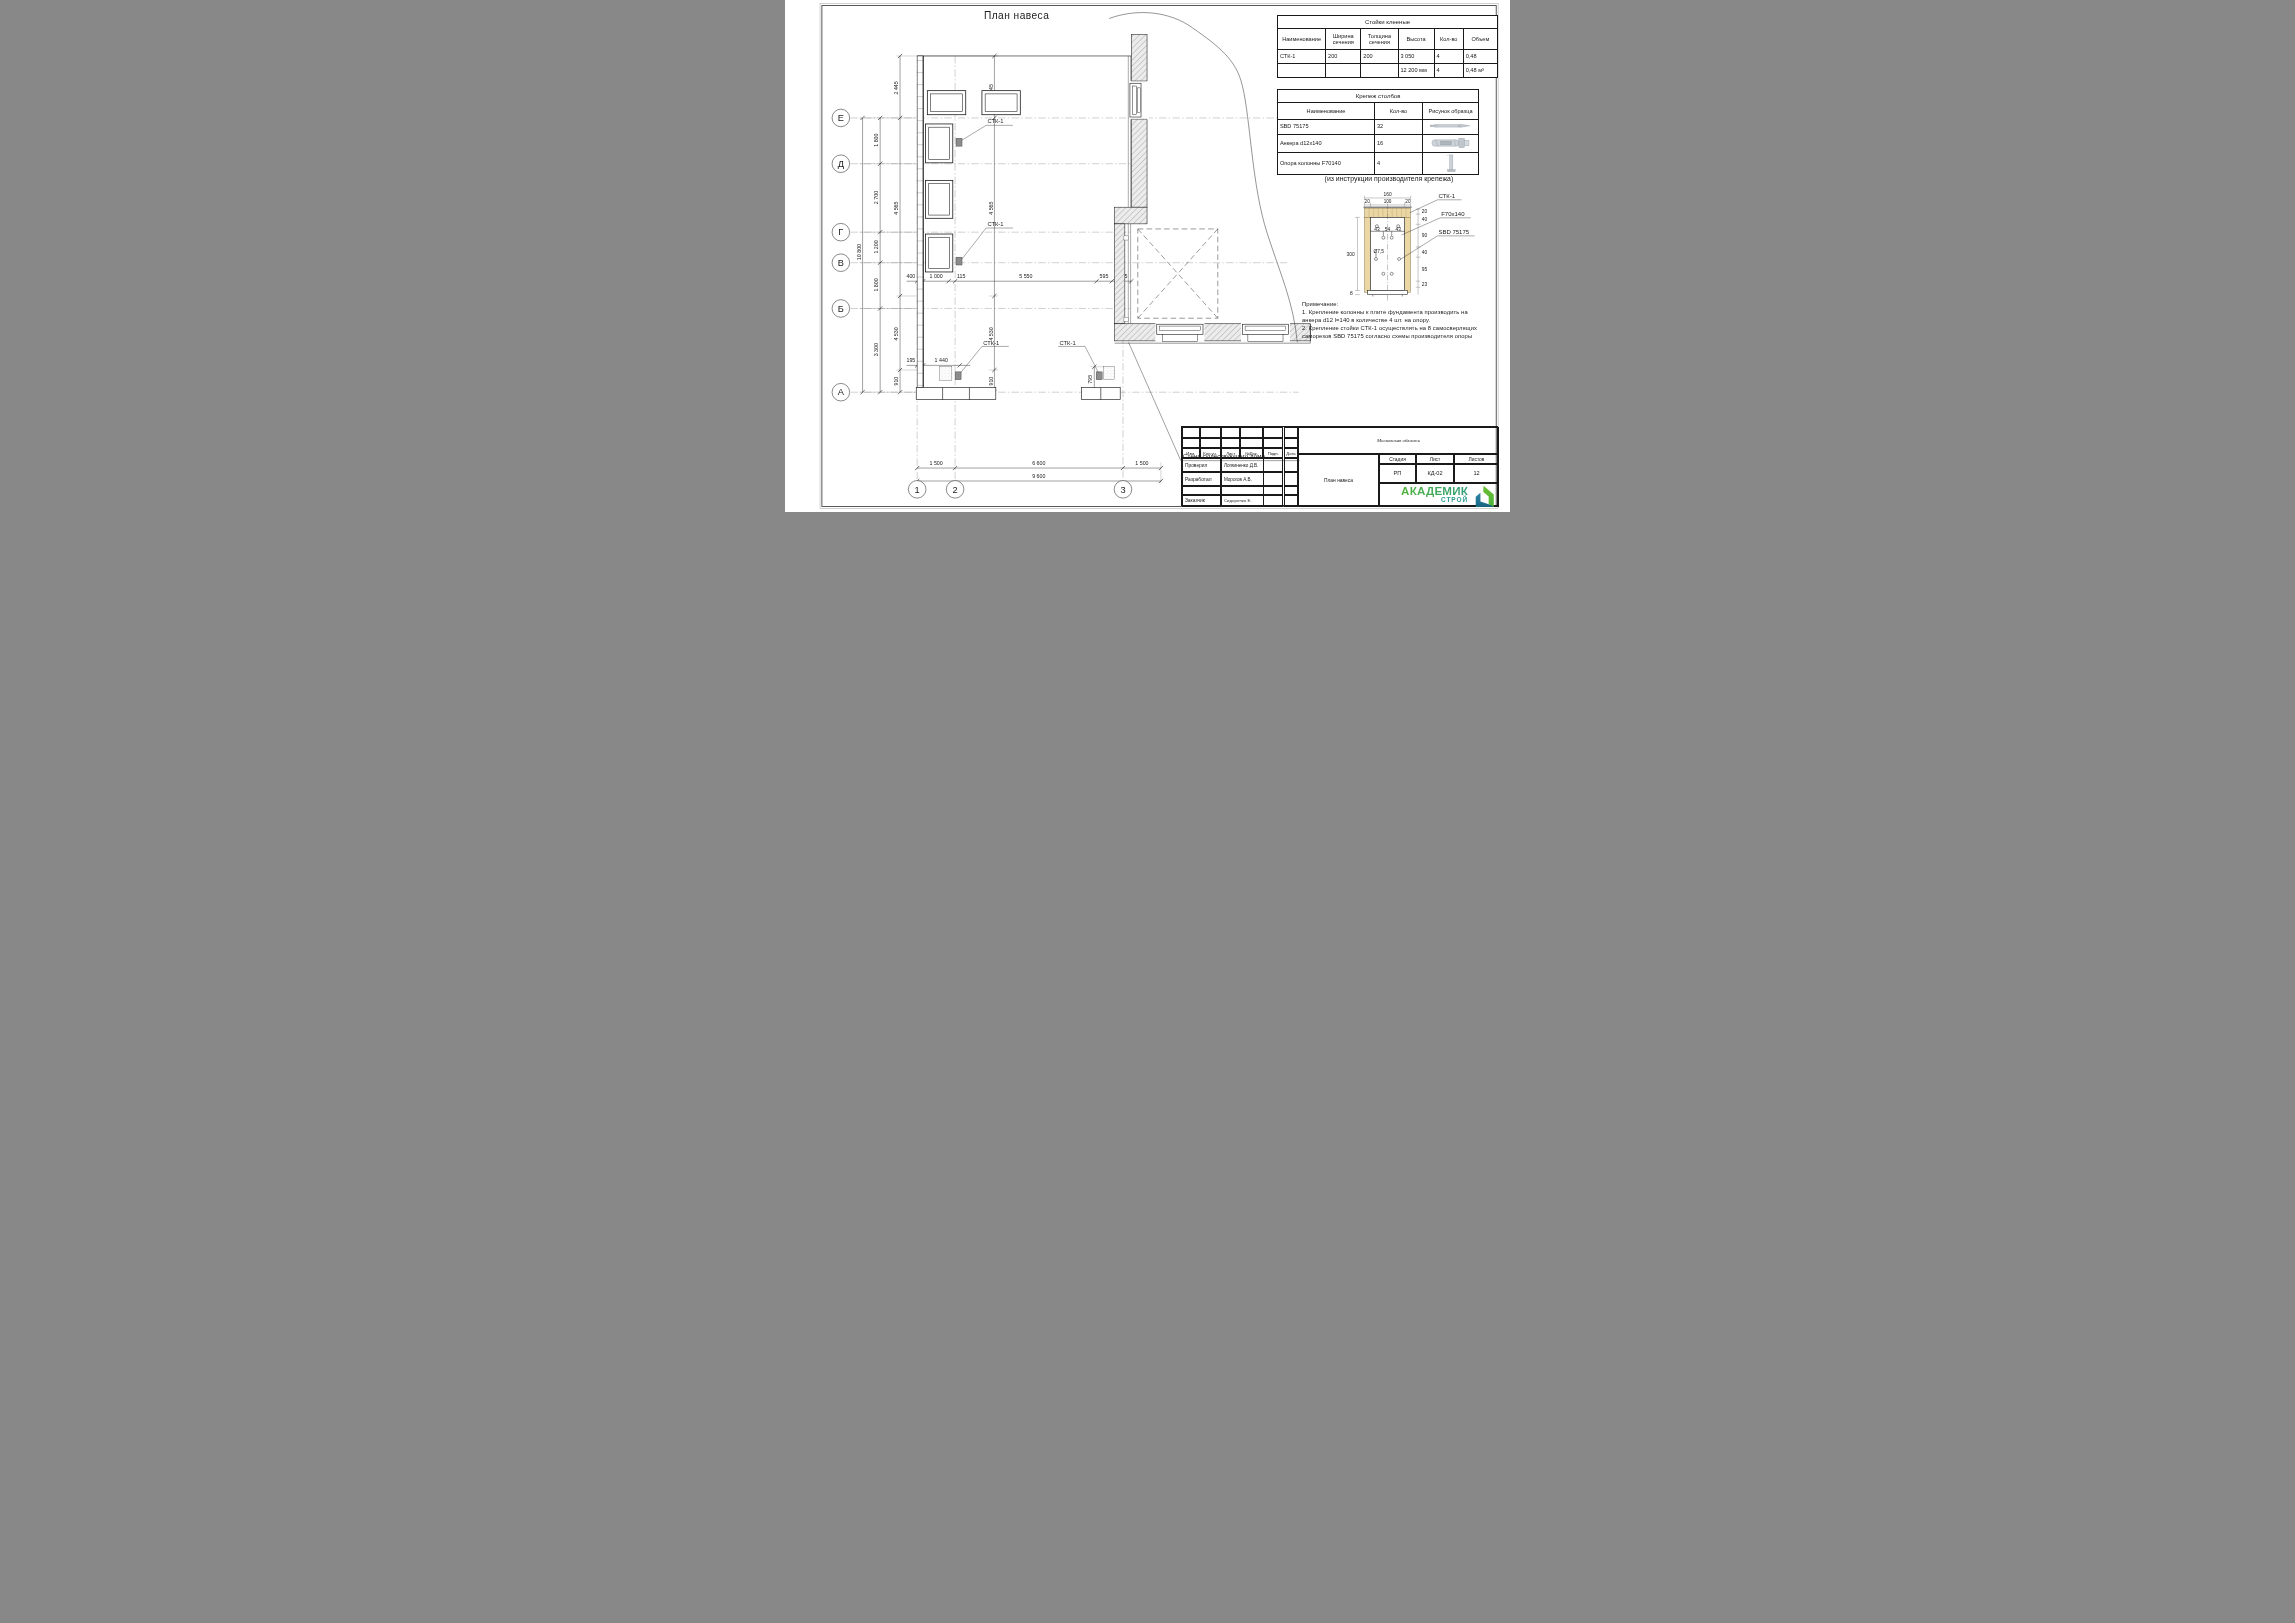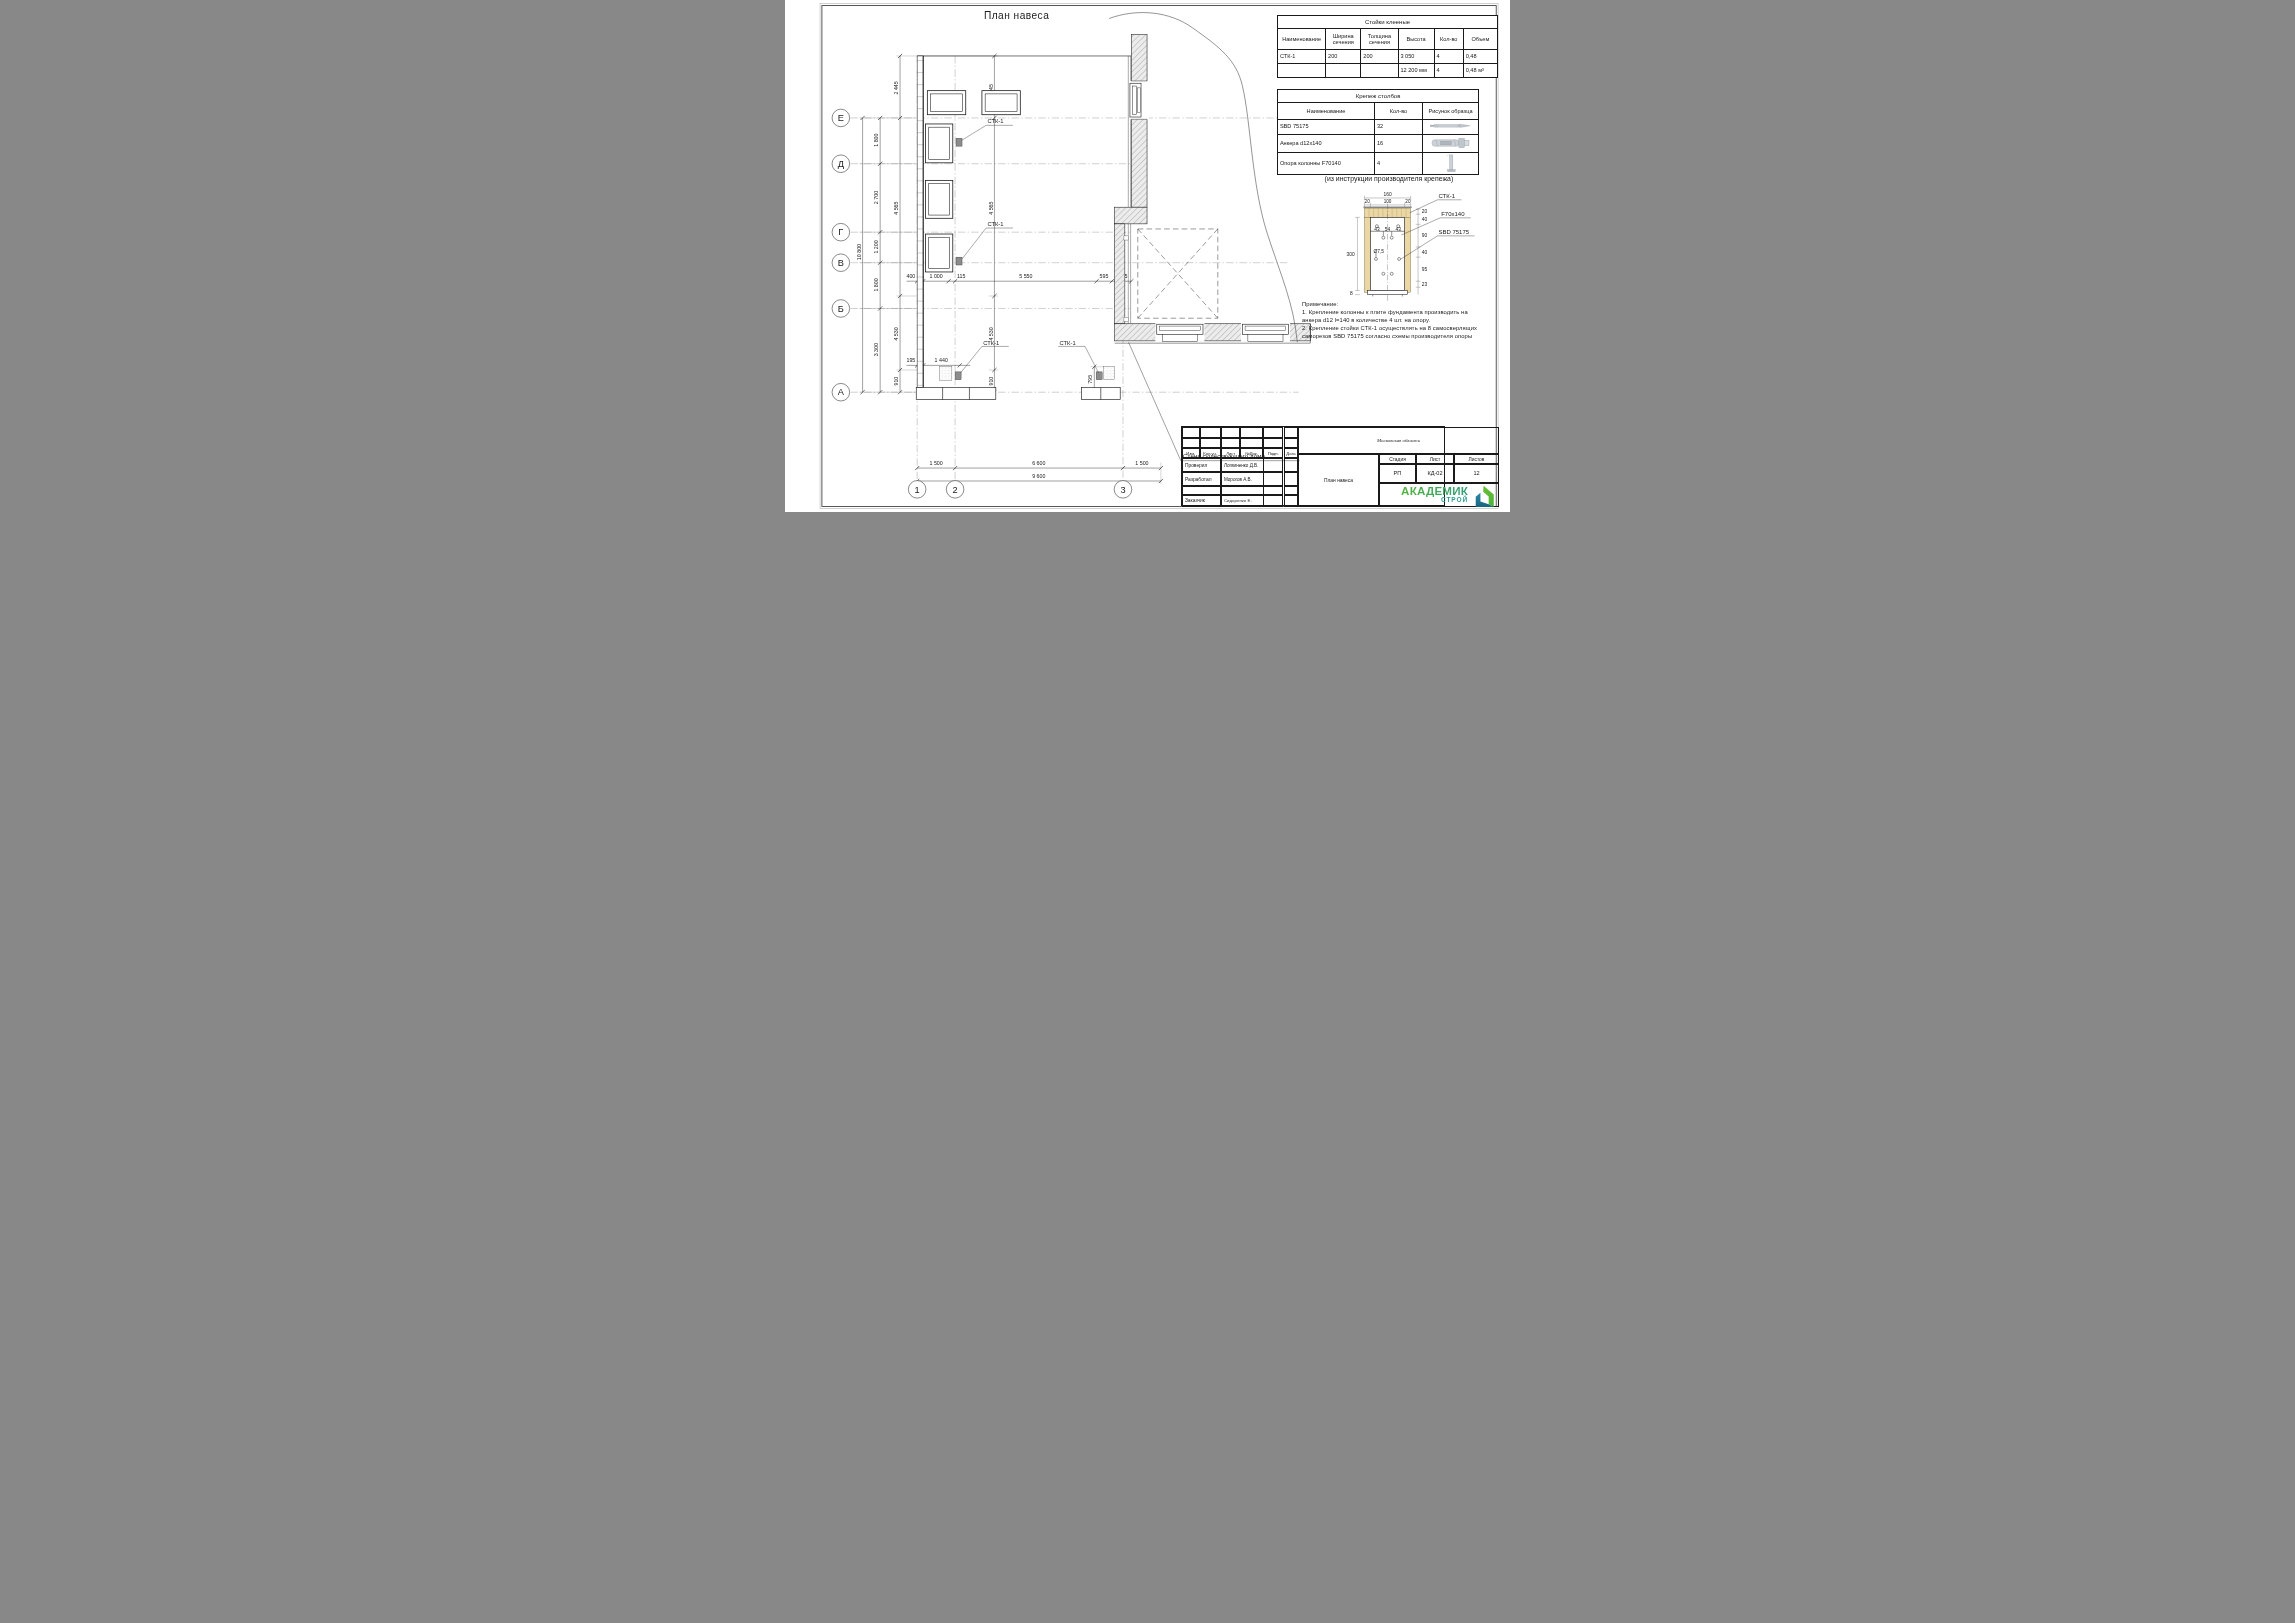--- a/index.html
+++ b/index.html
@@ -11,21 +11,21 @@
   table.tbl{border-collapse:collapse;table-layout:fixed;background:#fff;}
   table.tbl td{border:0.5px solid #1a1a1a;padding:0.5px 1.9px;font-size:5.6px;line-height:1.15;
                overflow:hidden;white-space:nowrap;}
   table.tbl td.ttl{text-align:center;font-size:6px;height:11px;}
   table.tbl td.hdr{text-align:center;vertical-align:middle;}
   table.tbl td.num{text-align:left;}
   table.tbl td.ctr{text-align:center;vertical-align:middle;}
   
   .notes{font-size:5.8px;line-height:1.38;letter-spacing:0.1px;}
   
-  .tb{position:absolute;left:396px;top:426px;width:264px;height:80px;border:0.9px solid #1a1a1a;box-sizing:border-box;}
+  .tb{position:absolute;left:396px;top:426px;width:317px;height:80px;border:0.9px solid #1a1a1a;box-sizing:border-box;}
   .tb .cell{position:absolute;box-sizing:border-box;border:0.5px solid #1a1a1a;font-size:4.9px;
             display:flex;align-items:center;}
   .tb .lab{padding-left:1.9px;}
   .tb .cc{justify-content:center;text-align:center;}
   .tb .small{font-size:4.2px;justify-content:center;}
   .region{font-style:italic;font-size:5.6px;font-family:"Liberation Serif", serif;}
   .docname{font-size:6.2px;}
   .logo-a{font-weight:bold;font-size:11.6px;letter-spacing:0.2px;}
   .logo-s{font-weight:bold;font-size:6.5px;letter-spacing:0.9px;}
 </style>

